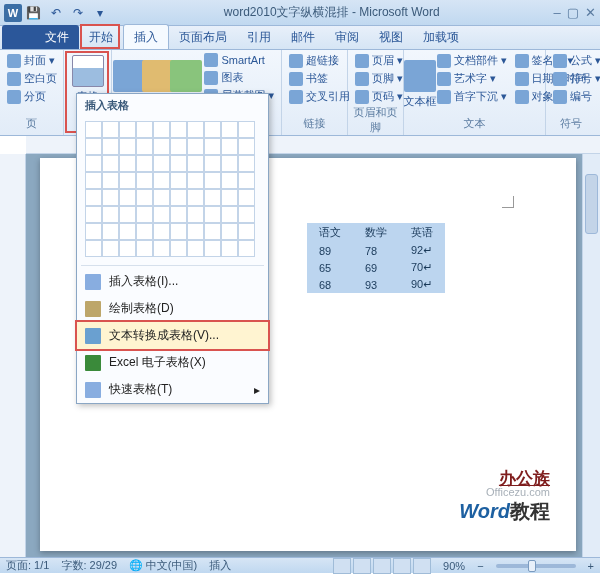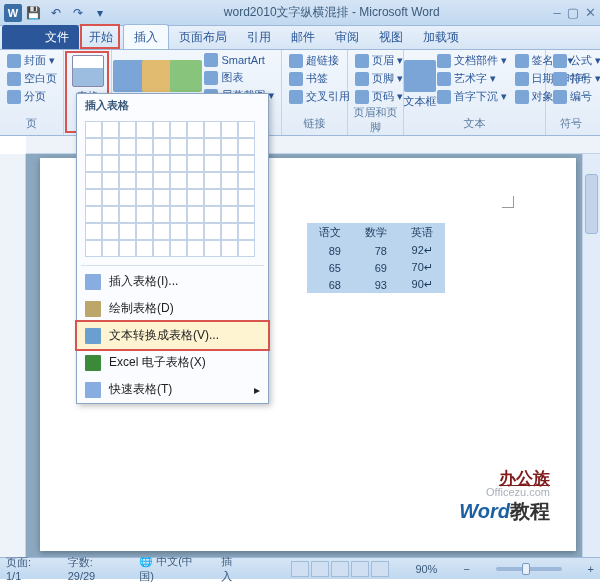--- a/index.html
+++ b/index.html
@@ -45,30 +45,30 @@
 .dd-title { padding: 4px 8px; font-size: 11px; color: #3b5a7a; font-weight: bold; }
 .dd-grid { padding: 4px 8px 6px; }
 .cell-grid { display: grid; grid-template-columns: repeat(10, 17px); grid-auto-rows: 17px; gap: 0; }
 .cell { border: 1px solid #c3d4e8; background: #fff; }
 .dd-sep { height: 1px; background: #d6e0ec; margin: 2px 4px; }
 .dd-item { display: flex; align-items: center; gap: 8px; padding: 5px 8px; font-size: 12px; color: #222; cursor: pointer; }
 .dd-item-icon { width: 16px; height: 16px; background: #88ade0; border-radius: 1px; flex-shrink: 0; }
 .dd-item.highlighted { outline: 2px solid #d9534f; background: #fff4d1; }
 
 .sel-table { position: absolute; left: 267px; top: 65px; background: #bcd5ef; font-size: 11px; color: #1a3a5a; border-collapse: collapse; }
-.sel-table td { padding: 2px 12px; text-align: right; }
+.sel-table td { padding: 2px 12px; text-align: left; }
 .sel-table .hrow td { text-align: center; margin-top: 37px; }
 
 .watermark { position: absolute; right: 26px; bottom: 26px; text-align: right; }
 .wm1 { font-size: 17px; font-weight: bold; color: #7f1d1d; text-decoration: underline; }
 .wm2 { font-size: 11px; color: #a8b0b8; margin-top: -4px; }
 .wm3 { font-size: 20px; font-weight: bold; color: #1d60a1; font-style: italic; }
 .wm3 span { color: #333; font-style: normal; }
 
-.statusbar { height: 22px; background: linear-gradient(#d6e5f5,#c0d8f0); border-top: 1px solid #9db8d9; display: flex; align-items: center; font-size: 11px; color: #3b5a7a; padding: 0 6px; gap: 26px; }
+.statusbar { height: 16px; background: linear-gradient(#d6e5f5,#c0d8f0); border-top: 1px solid #9db8d9; display: flex; align-items: center; font-size: 11px; color: #3b5a7a; padding: 0 6px; gap: 12px; }
 .statusbar .spacer { flex: 1; }
 .zoom-slider { width: 80px; height: 4px; background: #9db8d9; position: relative; border-radius: 2px; }
 .zoom-thumb { position: absolute; left: 40%; top: -4px; width: 8px; height: 12px; background: #e8f0fa; border: 1px solid #7a9bc0; border-radius: 2px; }
 .view-btns { display: flex; gap: 2px; }
 .view-btn { width: 18px; height: 16px; background: #d0e0f2; border: 1px solid #a0bcd8; }
 
 .cursor-mark { position: absolute; width: 12px; height: 12px; border-right: 1px solid #999; border-bottom: 1px solid #999; }
 </style>
 </head>
 <body>

